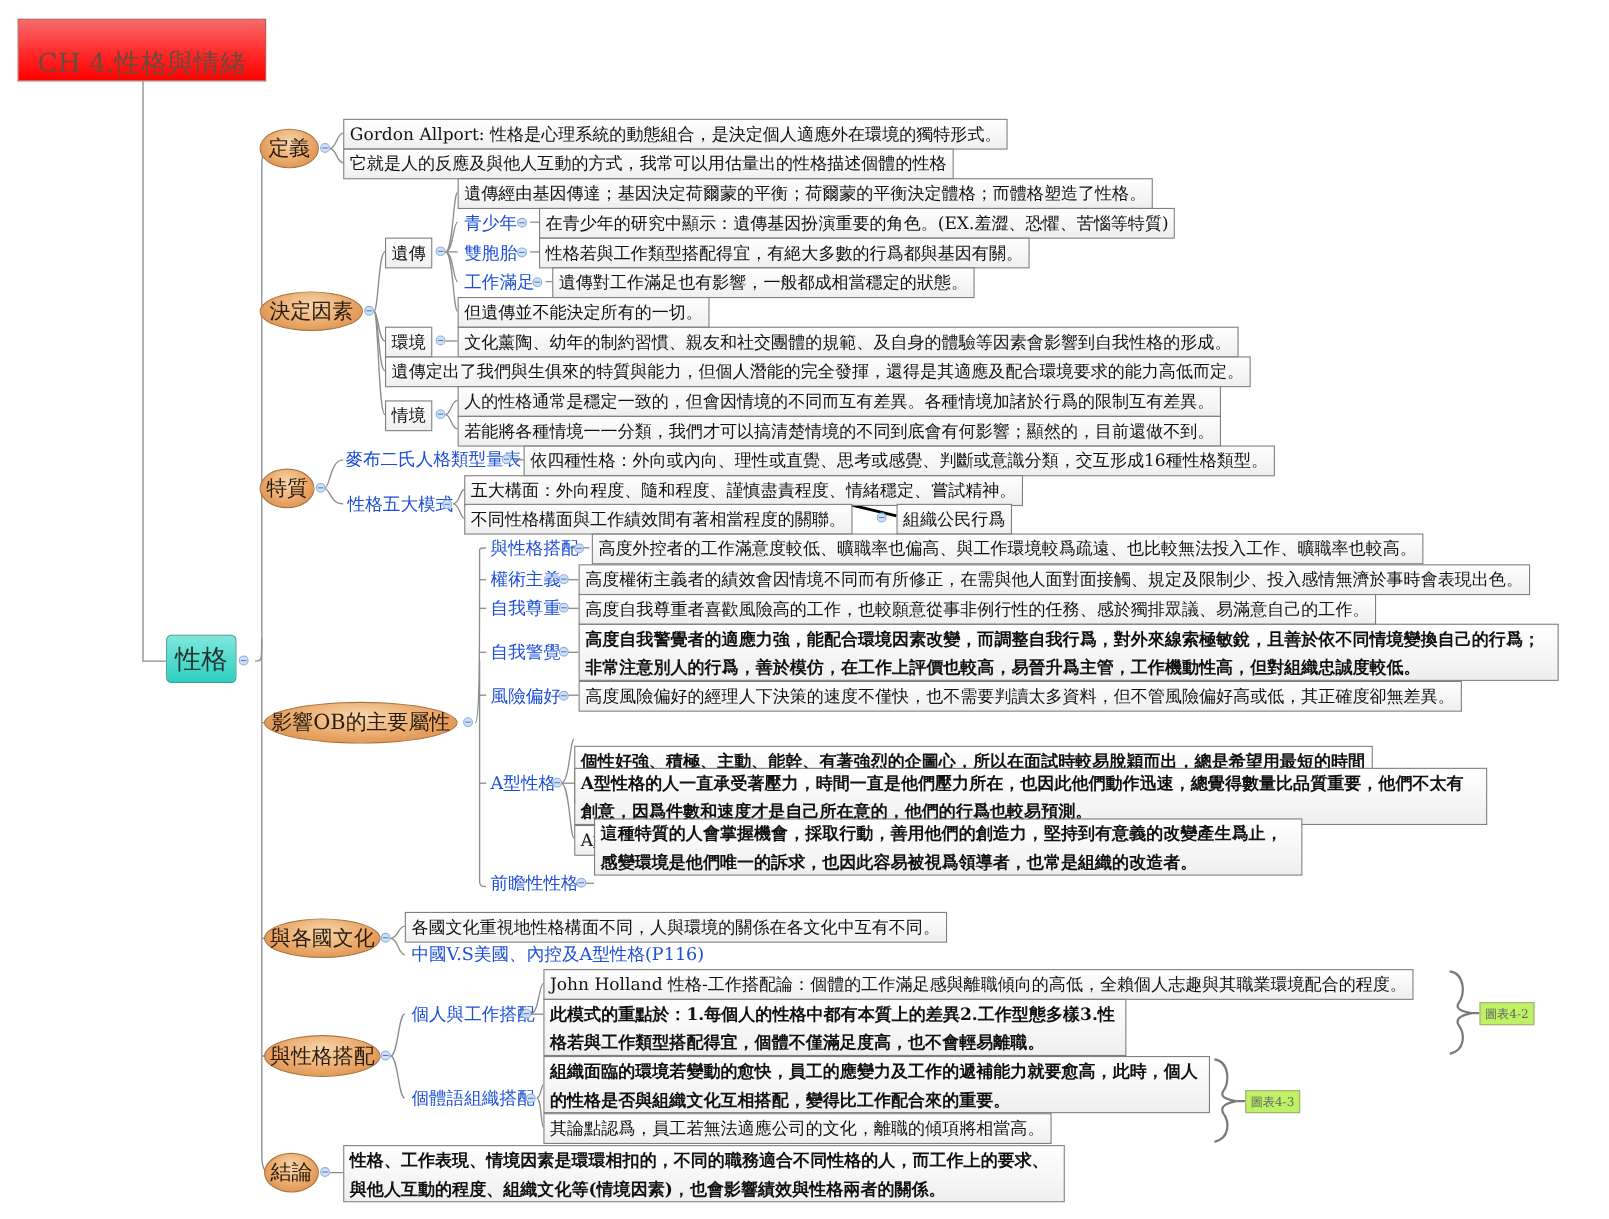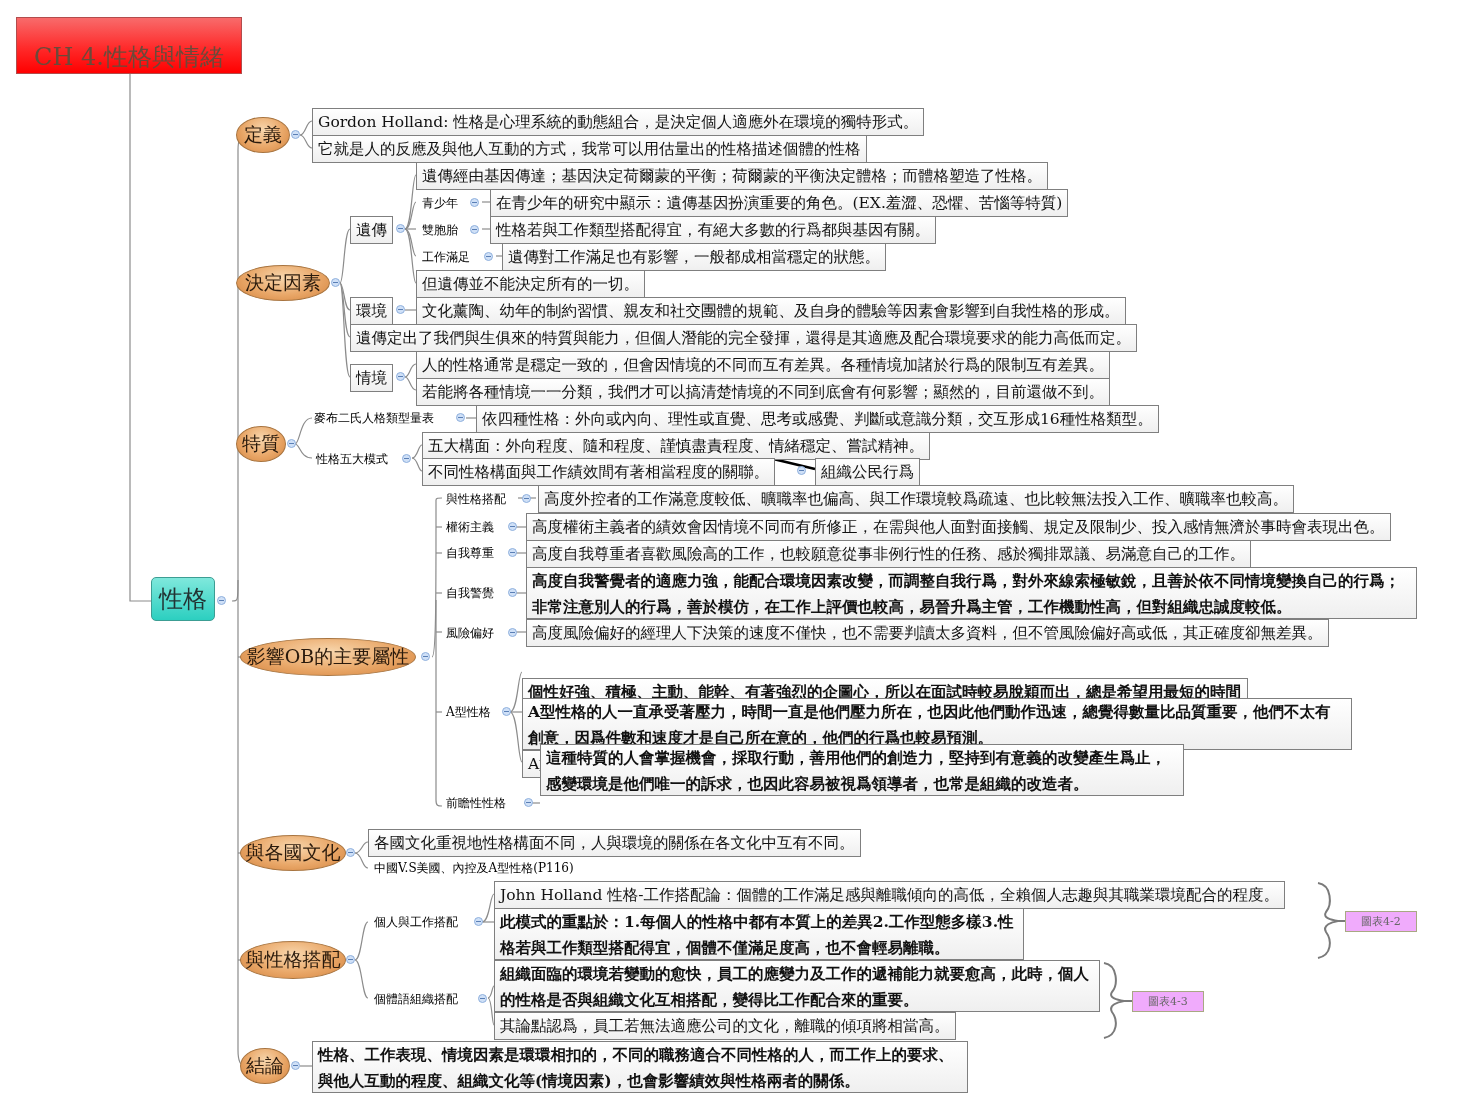--- a/index.html
+++ b/index.html
@@ -13,25 +13,25 @@
   .center { position:absolute; left:151px; top:577px; width:64px; height:44px;
             background:linear-gradient(#7fe8dc, #2ccfc0); border:1px solid #3c9d93; border-radius:5px;
             display:flex; align-items:center; justify-content:center; font-size:24px; color:#233; box-sizing:border-box;}
   .ellipse { position:absolute; height:36px; border-radius:50%;
              background:radial-gradient(ellipse at 50% 35%, #f8d7ae 0%, #e9a768 55%, #d4843f 100%);
              border:1px solid #a8743f; display:flex; align-items:center; justify-content:center;
              font-size:19px; color:#2a1a0c; box-sizing:border-box; white-space:nowrap; }
   .box { position:absolute; border:1px solid #7f7f7f; background:linear-gradient(#ffffff, #efefef);
          font-size:15.5px; line-height:26px; padding:0 5px; box-sizing:border-box; white-space:nowrap; }
   .box.multi { white-space:normal;font-weight:bold; }
-  .label { position:absolute; font-size:12px; color:#000000; white-space:nowrap; line-height:16px; }
+  .label { position:absolute; font-size:16px; color:#1d4ed8; white-space:nowrap; line-height:16px; }
   .toggle { position:absolute; width:9px; height:9px; border-radius:50%; background:#cfe0f7; border:1px solid #8fb0dd;
             box-sizing:border-box; }
   .toggle::after { content:""; position:absolute; left:1px; right:1px; top:3px; height:1px; background:#5a7fb5; }
-  .note { position:absolute; background:#f0abfc; border:1px solid #a8a883; font-size:11px; color:#666; padding:2px 15px; white-space:nowrap; }
+  .note { position:absolute; background:#bef264; border:1px solid #a8a883; font-size:11px; color:#666; padding:2px 4px; white-space:nowrap; }
 </style>
 </head>
 <body>
 
 <svg class="lines" viewBox="0 0 1463 1108">
   <g fill="none" stroke="#8c8c8c" stroke-width="1.2">
 
     <path d="M130 74 V601 H151"></path>
 
     <path d="M232 601 C238 601 238 601 238 580 V150 C238 140 240 135 245 135"></path>
@@ -118,21 +118,21 @@
   </div>
 <div class="center">
     <span>性格</span>
   </div>
 <div class="toggle" style="left:217px;top:596px"></div>
 
 <div class="ellipse" style="left:236px;top:117px;width:54px">
     <span>定義</span>
   </div>
 <div class="toggle" style="left:291px;top:130px"></div>
-<div class="box" style="left:312px;top:108px">Gordon Holland: 性格是心理系統的動態組合，是決定個人適應外在環境的獨特形式。</div>
+<div class="box" style="left:312px;top:108px">Gordon Allport: 性格是心理系統的動態組合，是決定個人適應外在環境的獨特形式。</div>
 <div class="box" style="left:312px;top:135px">它就是人的反應及與他人互動的方式，我常可以用估量出的性格描述個體的性格</div>
 
 <div class="ellipse" style="left:236px;top:265px;width:94px">
     <span>決定因素</span>
   </div>
 <div class="toggle" style="left:331px;top:278px"></div>
 <div class="box" style="left:350px;top:216px">遺傳</div>
 <div class="toggle" style="left:396px;top:224px"></div>
 <div class="box" style="left:416px;top:162px">遺傳經由基因傳達；基因決定荷爾蒙的平衡；荷爾蒙的平衡決定體格；而體格塑造了性格。</div>
 <div class="label" style="left:422px;top:195px">青少年</div>

